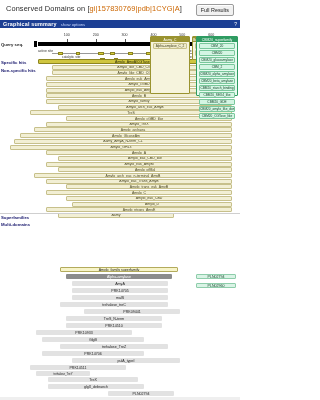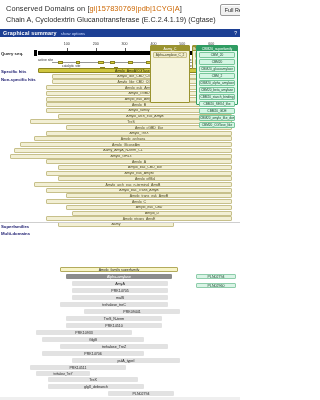--- a/index.html
+++ b/index.html
@@ -107,21 +107,20 @@
 </style>
 </head>
 <body>
 
 <div id="page">
 
   <div class="hdr">
     <div class="hdr-row">
       <div>
         <div class="title1"><span>Conserved Domains on [</span><span class="acc">gi|157830769|pdb|1CYG|A</span><span>]</span></div>
-        <div class="title2">Chain A, Cyclodextrin Glucanotransferase (E.C.2.4.1.19) (Cgtase)</div>
       </div>
       <div class="fullres">Full Results</div>
     </div>
   </div>
 
   <div class="secbar">
     <div style="display:flex;align-items:baseline;">
       <span class="lbl">Graphical summary</span>
       <span class="sub">show options</span>
     </div>

